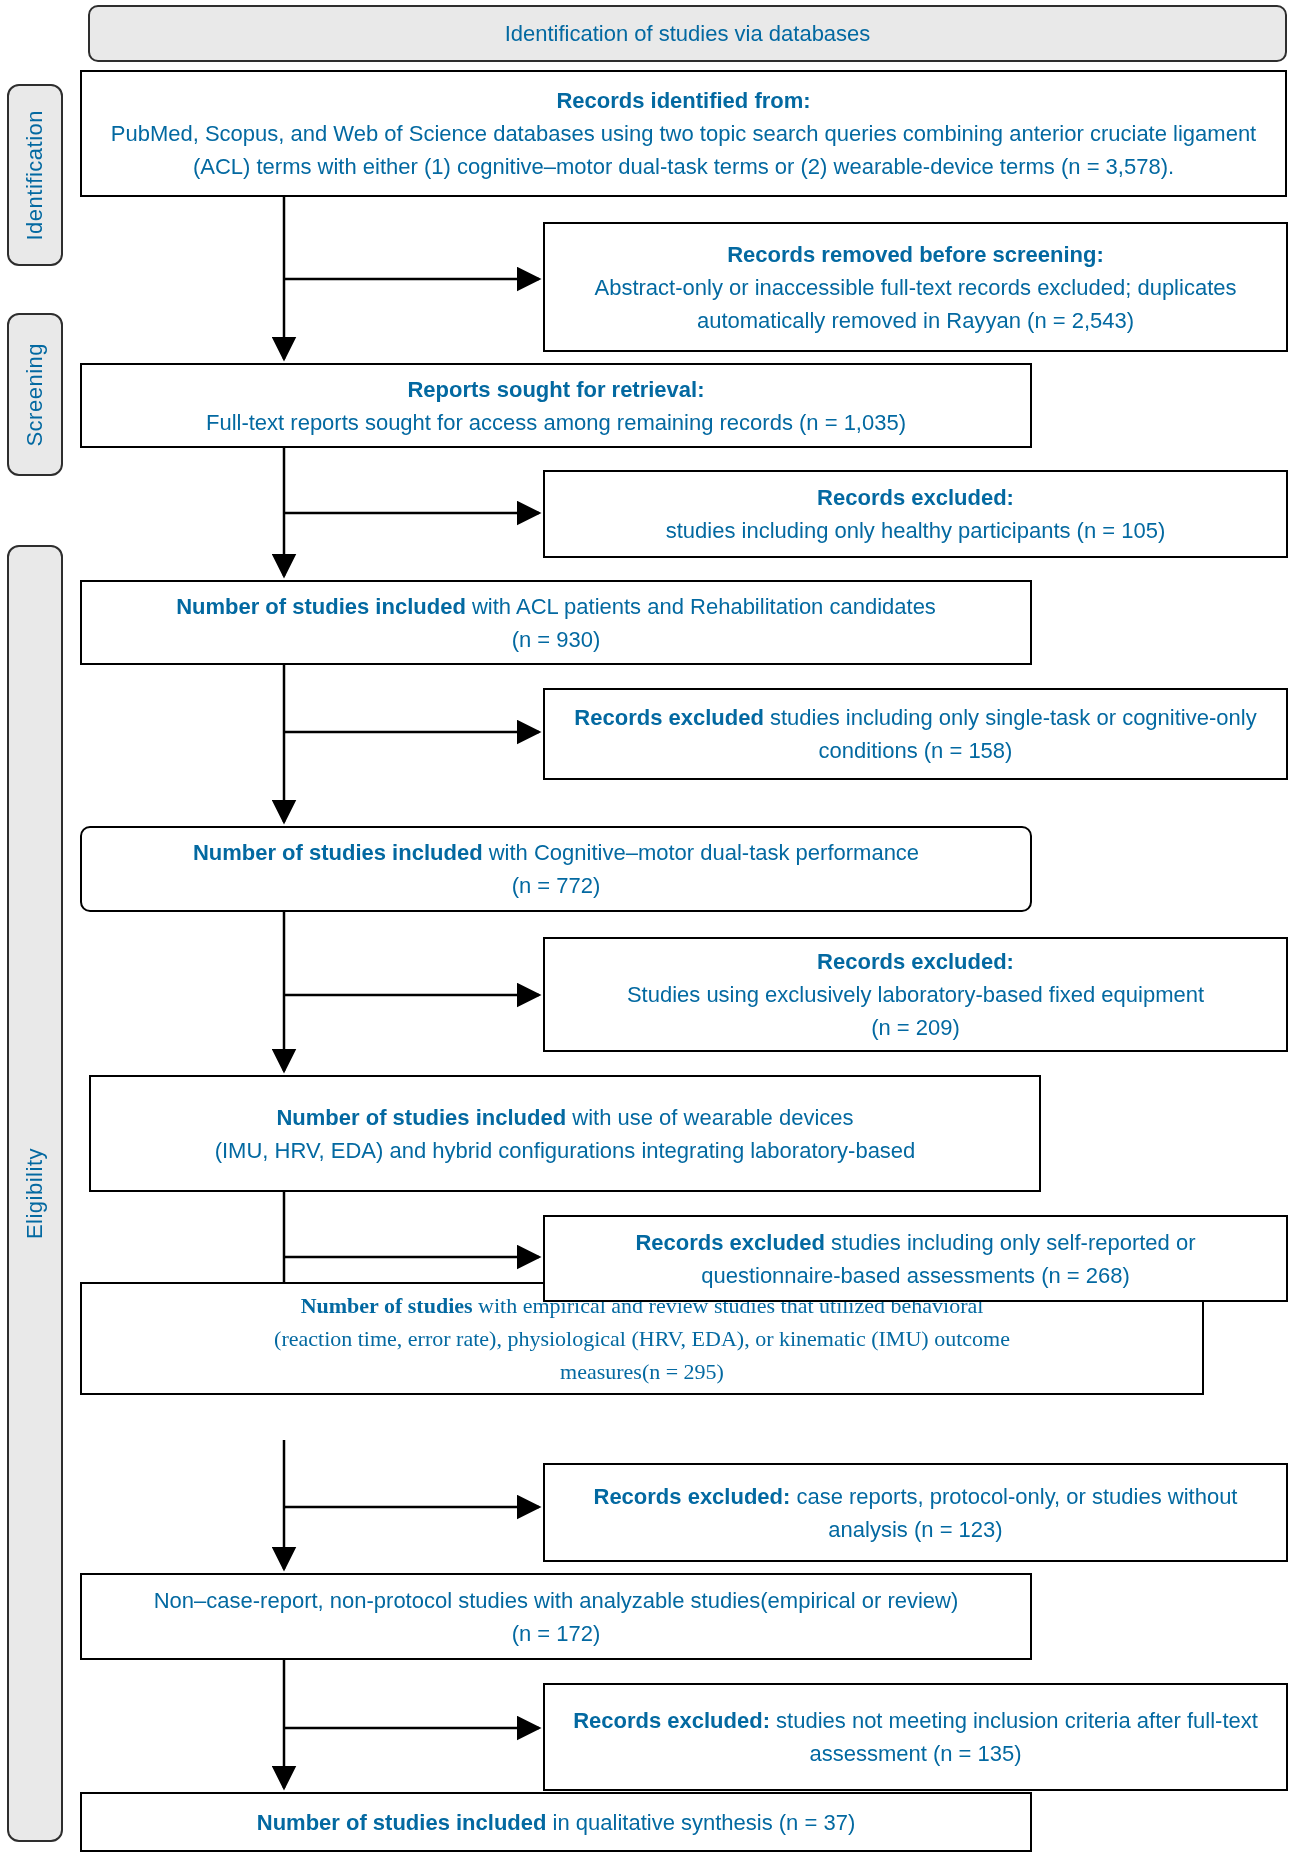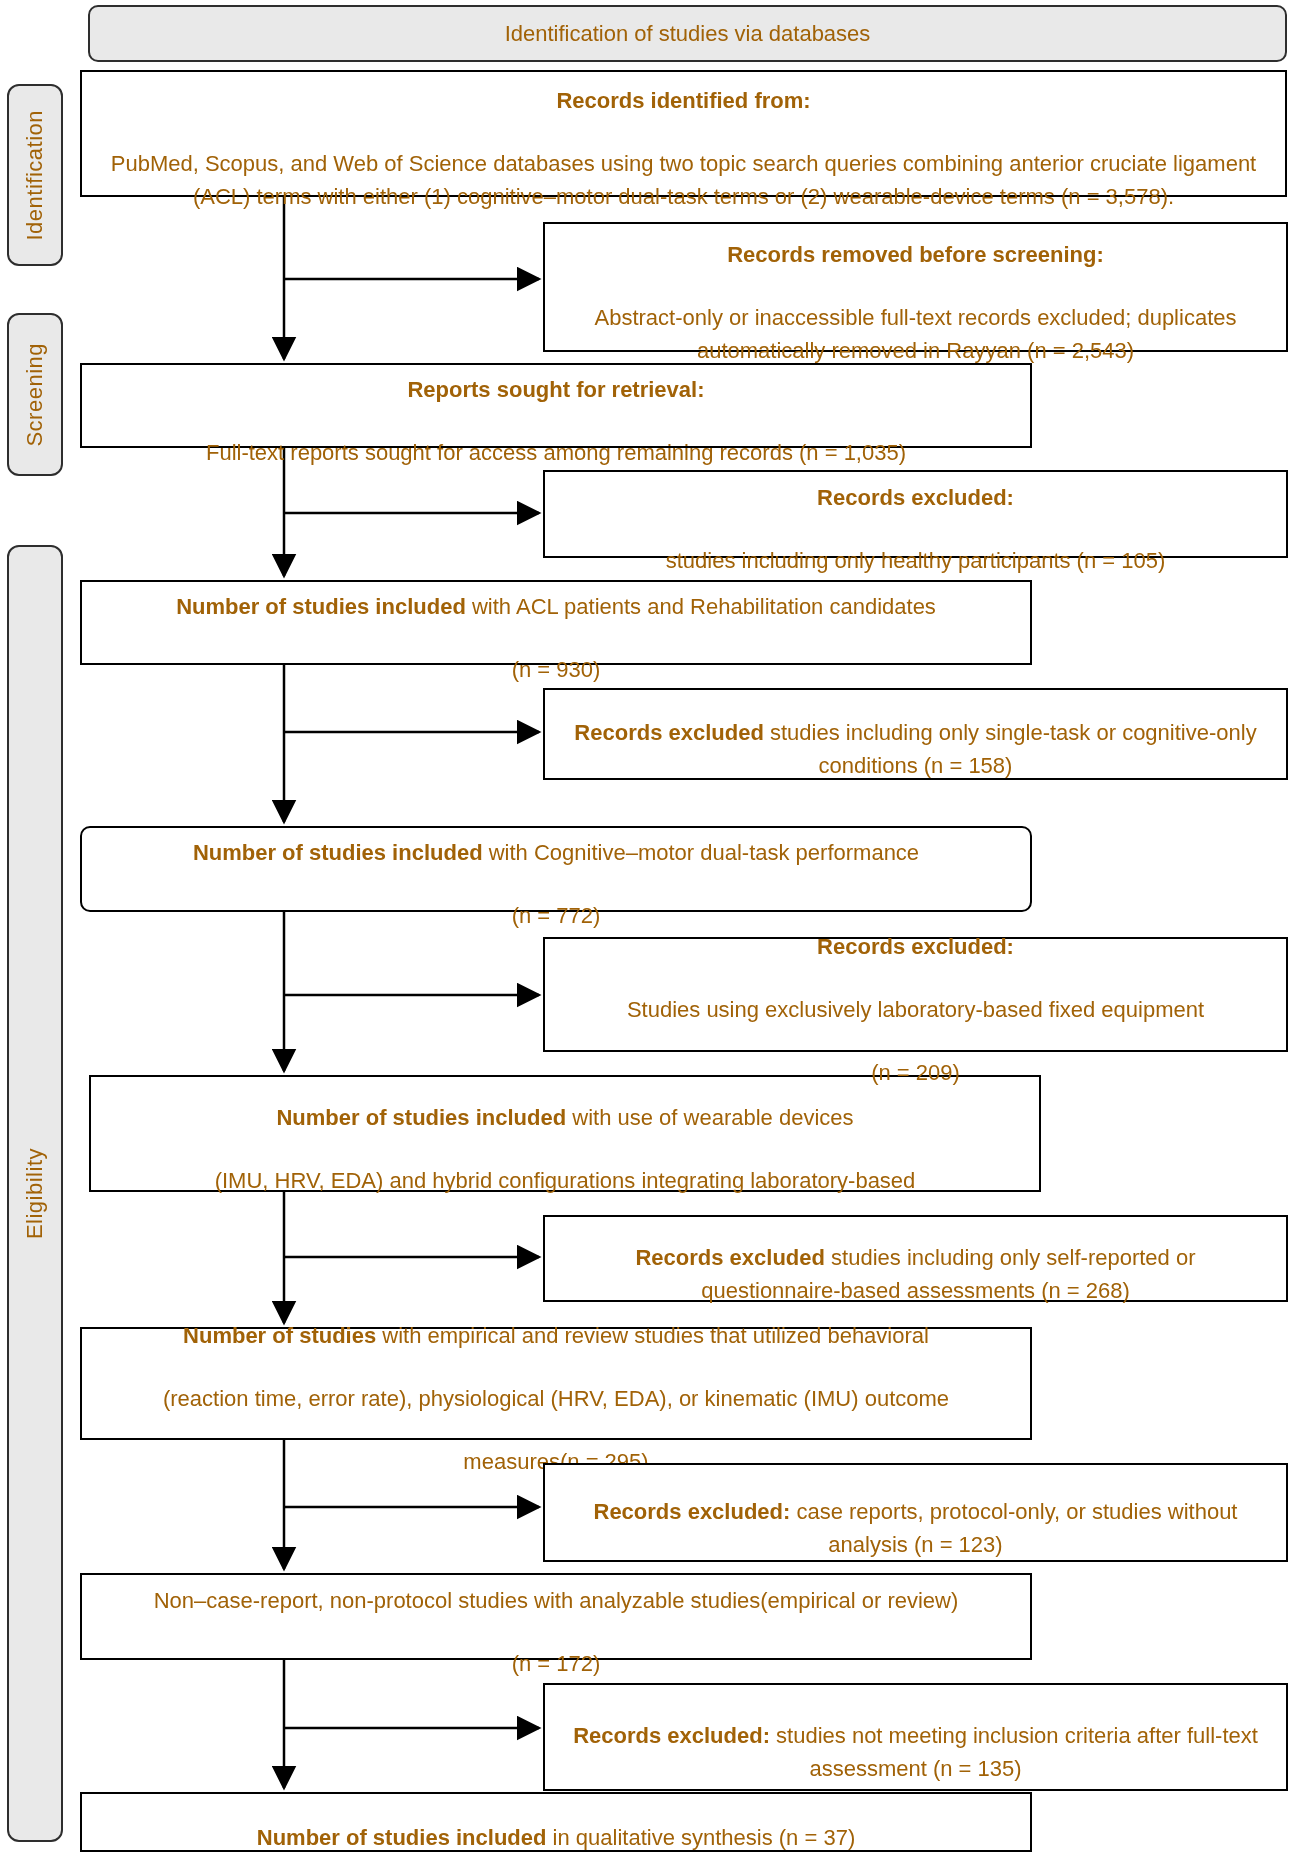--- a/index.html
+++ b/index.html
@@ -2,21 +2,21 @@
 <html><head>
 <meta charset="utf-8">
 <style>
   html,body{margin:0;padding:0;background:#ffffff;}
   .page{
     position:relative;
     width:1292px;
     height:1854px;
     background:#ffffff;
     font-family:"Liberation Sans","DejaVu Sans",sans-serif;
-    color:#a16207;
+    color:#0369a1;
   }
   .arrows{position:absolute;left:0;top:0;z-index:1;}
   .hdr{
     position:absolute;
     left:88px; top:5px; width:1199px; height:57px;
     background:#e9e9e9;
     border:2px solid #2e2e2e;
     border-radius:10px;
     box-sizing:border-box;
     display:flex;align-items:center;justify-content:center;
@@ -48,29 +48,29 @@
     background:#ffffff;
     border:2.5px solid #000000;
     box-sizing:border-box;
     display:flex;flex-direction:column;align-items:center;justify-content:center;
     text-align:center;
     font-size:22px;
     line-height:33px;
     padding:22px 18px;
     z-index:2;
   }
-  .ln{width:100%;margin-top:30px;}
+  .ln{width:100%;}
   .b{font-weight:bold;}
   
   .bxA{left:80px; top:70px;  width:1207px; height:127px; padding:6px 12px;}
   .bxC{left:80px; top:363px; width:952px;  height:85px;}
   .bxE{left:80px; top:580px; width:952px;  height:85px;}
   .bxG{left:80px; top:826px; width:952px;  height:86px;border-radius:10px;}
   .bxI{left:89px; top:1075px;width:952px;  height:117px;}
-  .bxK{left:80px; top:1327px;width:952px;  height:113px;}
+  .bxK{left:80px; top:1282px;width:1124px;  height:113px;font-family:Liberation Serif, serif;}
   .bxM{left:80px; top:1573px;width:952px;  height:87px;}
   .bxO{left:80px; top:1792px;width:952px;  height:60px;}
   
   .bxB{left:543px;top:222px; width:745px;  height:130px;}
   .bxD{left:543px;top:470px; width:745px;  height:88px;}
   .bxF{left:543px;top:688px; width:745px;  height:92px;}
   .bxH{left:543px;top:937px; width:745px;  height:115px;}
   .bxJ{left:543px;top:1215px;width:745px;  height:87px;}
   .bxL{left:543px;top:1463px;width:745px;  height:99px;}
   .bxN{left:543px;top:1683px;width:745px;  height:108px;}

